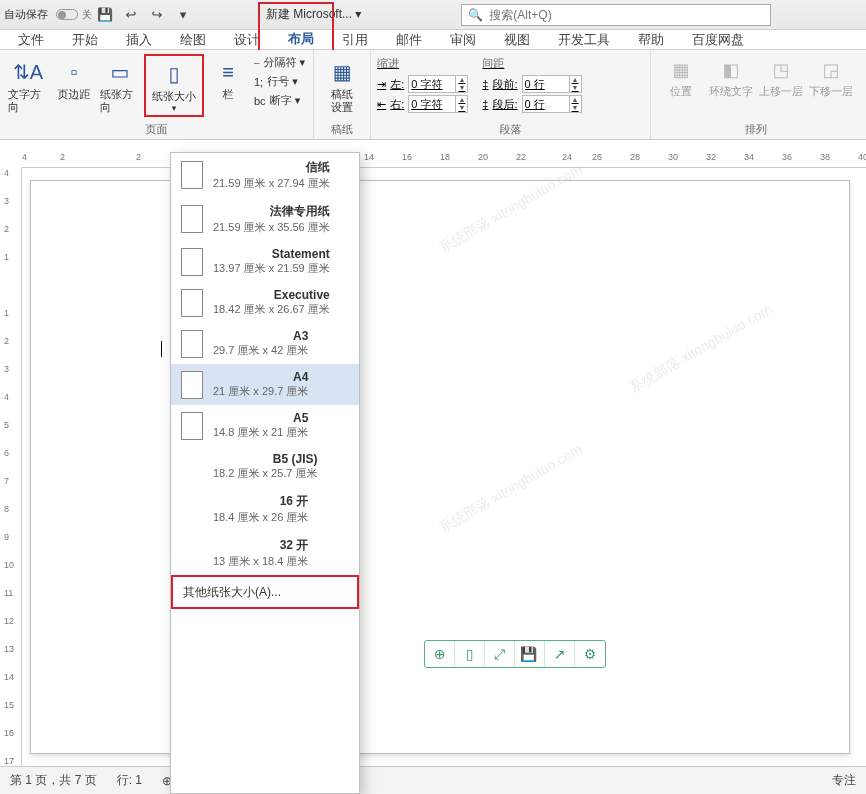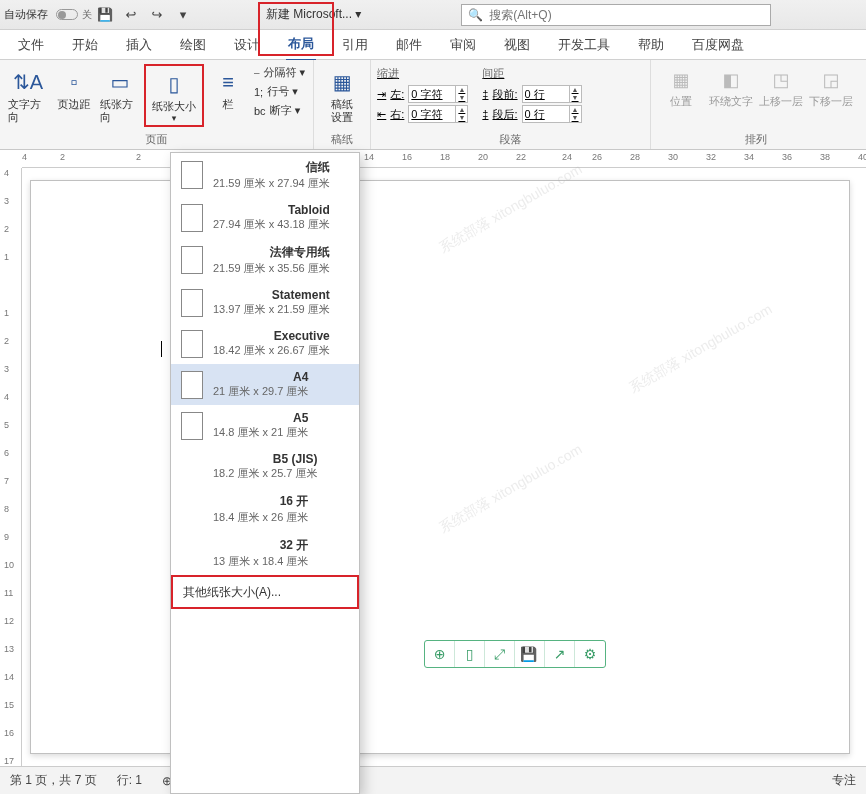--- a/index.html
+++ b/index.html
@@ -11,21 +11,21 @@
 .toggle { display:inline-block; width:22px; height:11px; border:1px solid #999; border-radius:6px; vertical-align:middle; position:relative; margin:0 2px;}
 .toggle::after{content:"";width:8px;height:8px;background:#999;border-radius:50%;position:absolute;left:1px;top:0.5px;}
 .off{font-size:10px;color:#666;margin-left:2px;}
 .tb-btn { width:26px; height:26px; display:flex; align-items:center; justify-content:center; color:#444; font-size:13px; cursor:pointer; }
 .titlebar .doctitle { flex:0 0 auto; margin-left:70px; font-size:12px; color:#333; }
 .search-wrap{ margin-left:100px; display:flex; align-items:center; background:#fff; border:1px solid #aaa; height:22px; width:310px; padding:0 6px;}
 .search-wrap .mag{color:#666; margin-right:6px;}
 .search-wrap input{border:none; outline:none; flex:1; font-size:12px;}
 
 
-.tabs { height:30px; background:#fff; display:flex; align-items:center; border-bottom:1px solid #d0d0d0; padding-left:16px; gap:24px; position:relative; }
+.tabs { height:20px; background:#fff; display:flex; align-items:center; border-bottom:1px solid #d0d0d0; padding-left:16px; gap:24px; position:relative; }
 .tab { font-size:13px; color:#444; padding:6px 2px; cursor:pointer;}
 .tab.active{ color:#2b579a; border-bottom:2px solid #2b579a; font-weight:bold;}
 .tab-highlight{ position:absolute; border:2px solid #d8232a; pointer-events:none;}
 
 
 .ribbon { height:90px; background:#f5f5f5; border-bottom:1px solid #c8c8c8; display:flex; align-items:stretch; position:relative; }
 .group { border-right:1px solid #ddd; display:flex; flex-direction:column; justify-content:space-between; padding:4px 6px 2px; }
 .group-label{ text-align:center; font-size:11px; color:#666; }
 .group-body{ display:flex; align-items:flex-start; gap:2px; flex:1; }
 .big-btn { width:44px; display:flex; flex-direction:column; align-items:center; font-size:11px; color:#333; padding:2px; cursor:pointer;}
@@ -306,43 +306,43 @@
       <div class="dd-item">
         <div class="dd-thumb"></div>
         <div class="dd-text">
           <span class="dd-name">信纸</span>
           <span class="dd-size">21.59 厘米 x 27.94 厘米</span>
         </div>
       </div>
       <div class="dd-item">
         <div class="dd-thumb"></div>
         <div class="dd-text">
-          <span class="dd-name">Tabloid</span>
-          <span class="dd-size">27.94 厘米 x 43.18 厘米</span>
-        </div>
-      </div>
-      <div class="dd-item">
-        <div class="dd-thumb"></div>
-        <div class="dd-text">
           <span class="dd-name">法律专用纸</span>
           <span class="dd-size">21.59 厘米 x 35.56 厘米</span>
         </div>
       </div>
       <div class="dd-item">
         <div class="dd-thumb"></div>
         <div class="dd-text">
           <span class="dd-name">Statement</span>
           <span class="dd-size">13.97 厘米 x 21.59 厘米</span>
         </div>
       </div>
       <div class="dd-item">
         <div class="dd-thumb"></div>
         <div class="dd-text">
           <span class="dd-name">Executive</span>
           <span class="dd-size">18.42 厘米 x 26.67 厘米</span>
+        </div>
+      </div>
+      <div class="dd-item">
+        <div class="dd-thumb"></div>
+        <div class="dd-text">
+          <span class="dd-name">A3</span>
+          <span class="dd-size">29.7 厘米 x 42 厘米</span>
         </div>
       </div>
       <div class="dd-item selected">
         <div class="dd-thumb"></div>
         <div class="dd-text">
           <span class="dd-name">A4</span>
           <span class="dd-size">21 厘米 x 29.7 厘米</span>
         </div>
       </div>
       <div class="dd-item">

